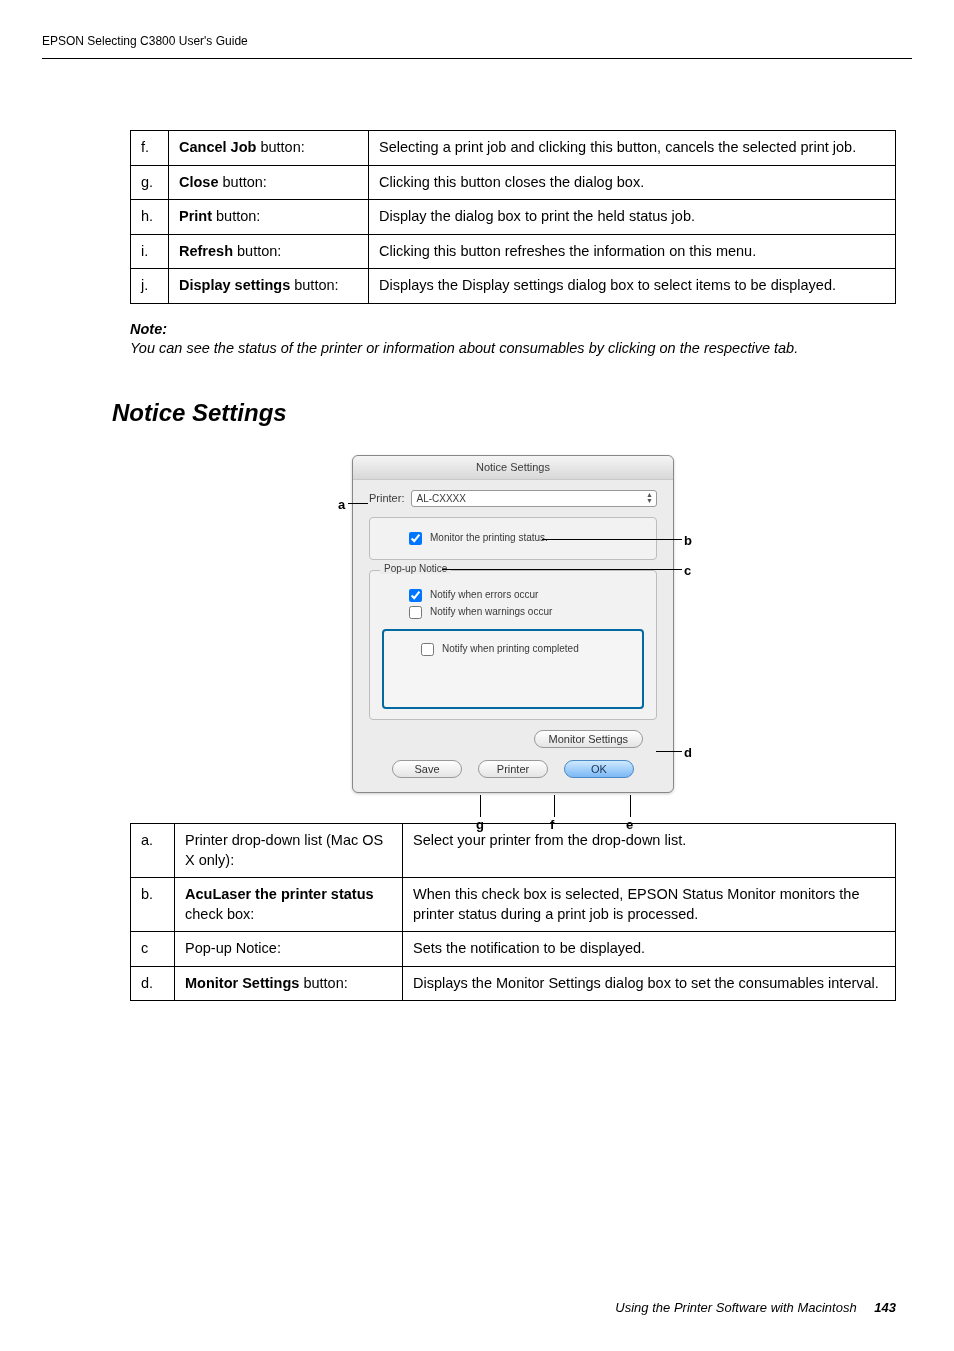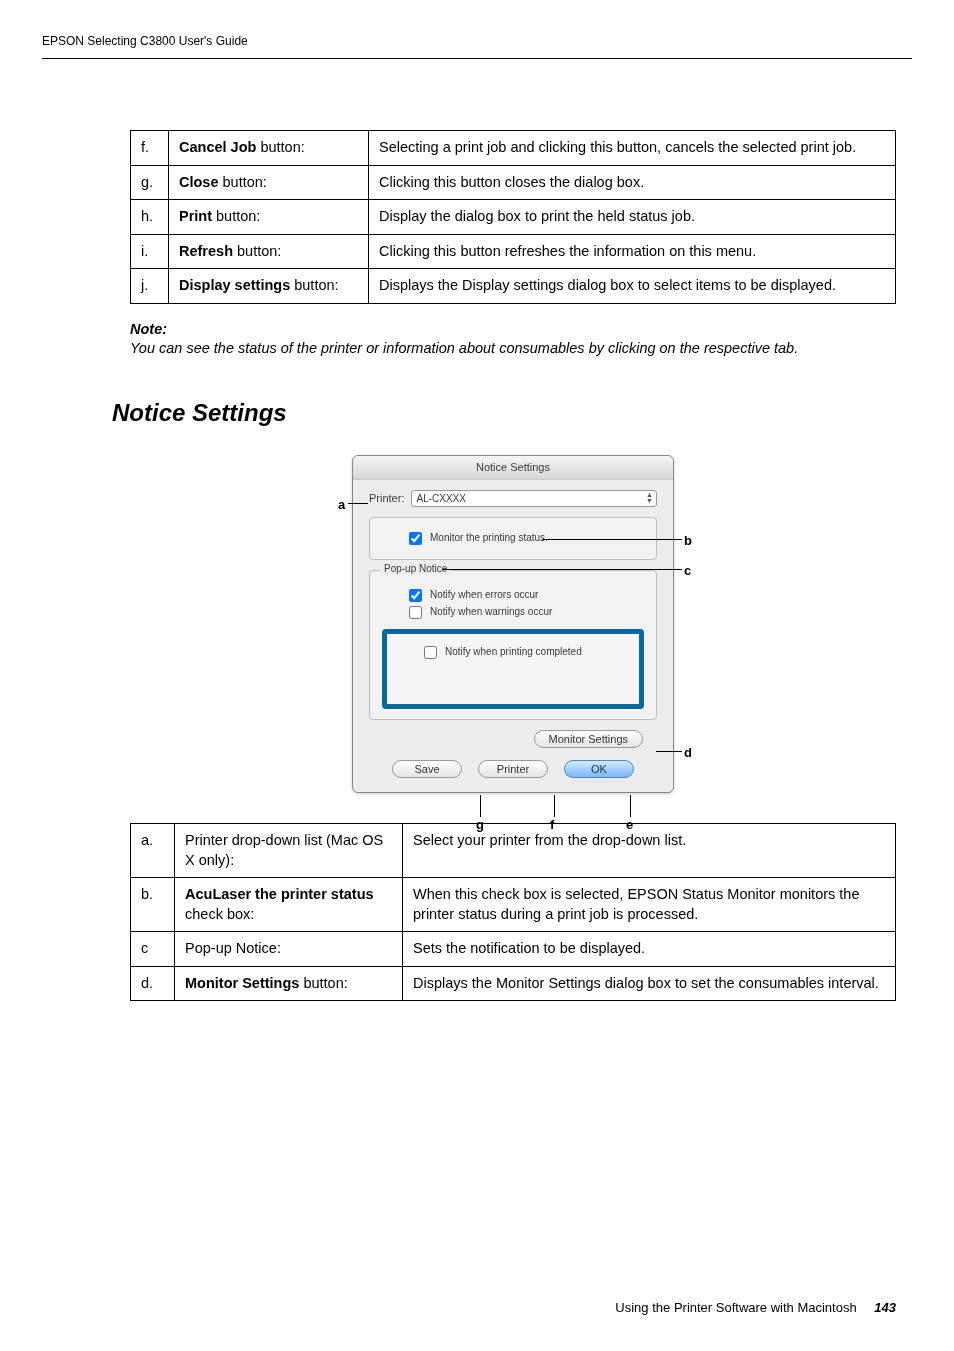--- a/index.html
+++ b/index.html
@@ -119,21 +119,21 @@
   .group-legend {
     position: absolute;
     top: -8px; left: 10px;
     background: #ececec;
     padding: 0 4px;
     font-size: 10px;
   }
   .chk { display: flex; align-items: flex-start; gap: 8px; margin: 4px 0; font-size: 10px; padding-left: 27px; }
   .chk input { margin: 0; }
   .sub-group {
-    border: 5px solid #0369a1;
+    border: 2px solid #0369a1;
     border-radius: 4px;
     padding: 8px 10px;
     margin-top: 10px;
     background: #f5f5f5;
     min-height: 80px;
   }
   .btnrow-right { text-align: right; margin-top: 8px; padding-right: 14px; }
   .btnrow-center { text-align: center; margin-top: 12px; display:flex; gap:16px; justify-content:center; padding: 0 16px; }
   .mac-btn {
     display: inline-block;
@@ -166,21 +166,21 @@
   .conn-line { position: absolute; background: #000; }
   .table2 { margin-top: 30px; }
   .col-index2 { width: 44px; }
   .col-label2 { width: 228px; margin-top: 48px; }
   .footer {
     position: absolute;
     bottom: 36px;
     right: 58px;
     font-size: 13px;
   }
-  .footer .ftxt { }
+  .footer .ftxt { font-style: italic; }
   .footer .pnum { font-weight: bold; font-style: italic; margin-left: 14px; }
 </style>
 </head>
 <body>
 
 <div class="header-text">EPSON Selecting C3800     User's Guide</div>
 <div class="header-line"></div>
 
 <div class="content">
 

